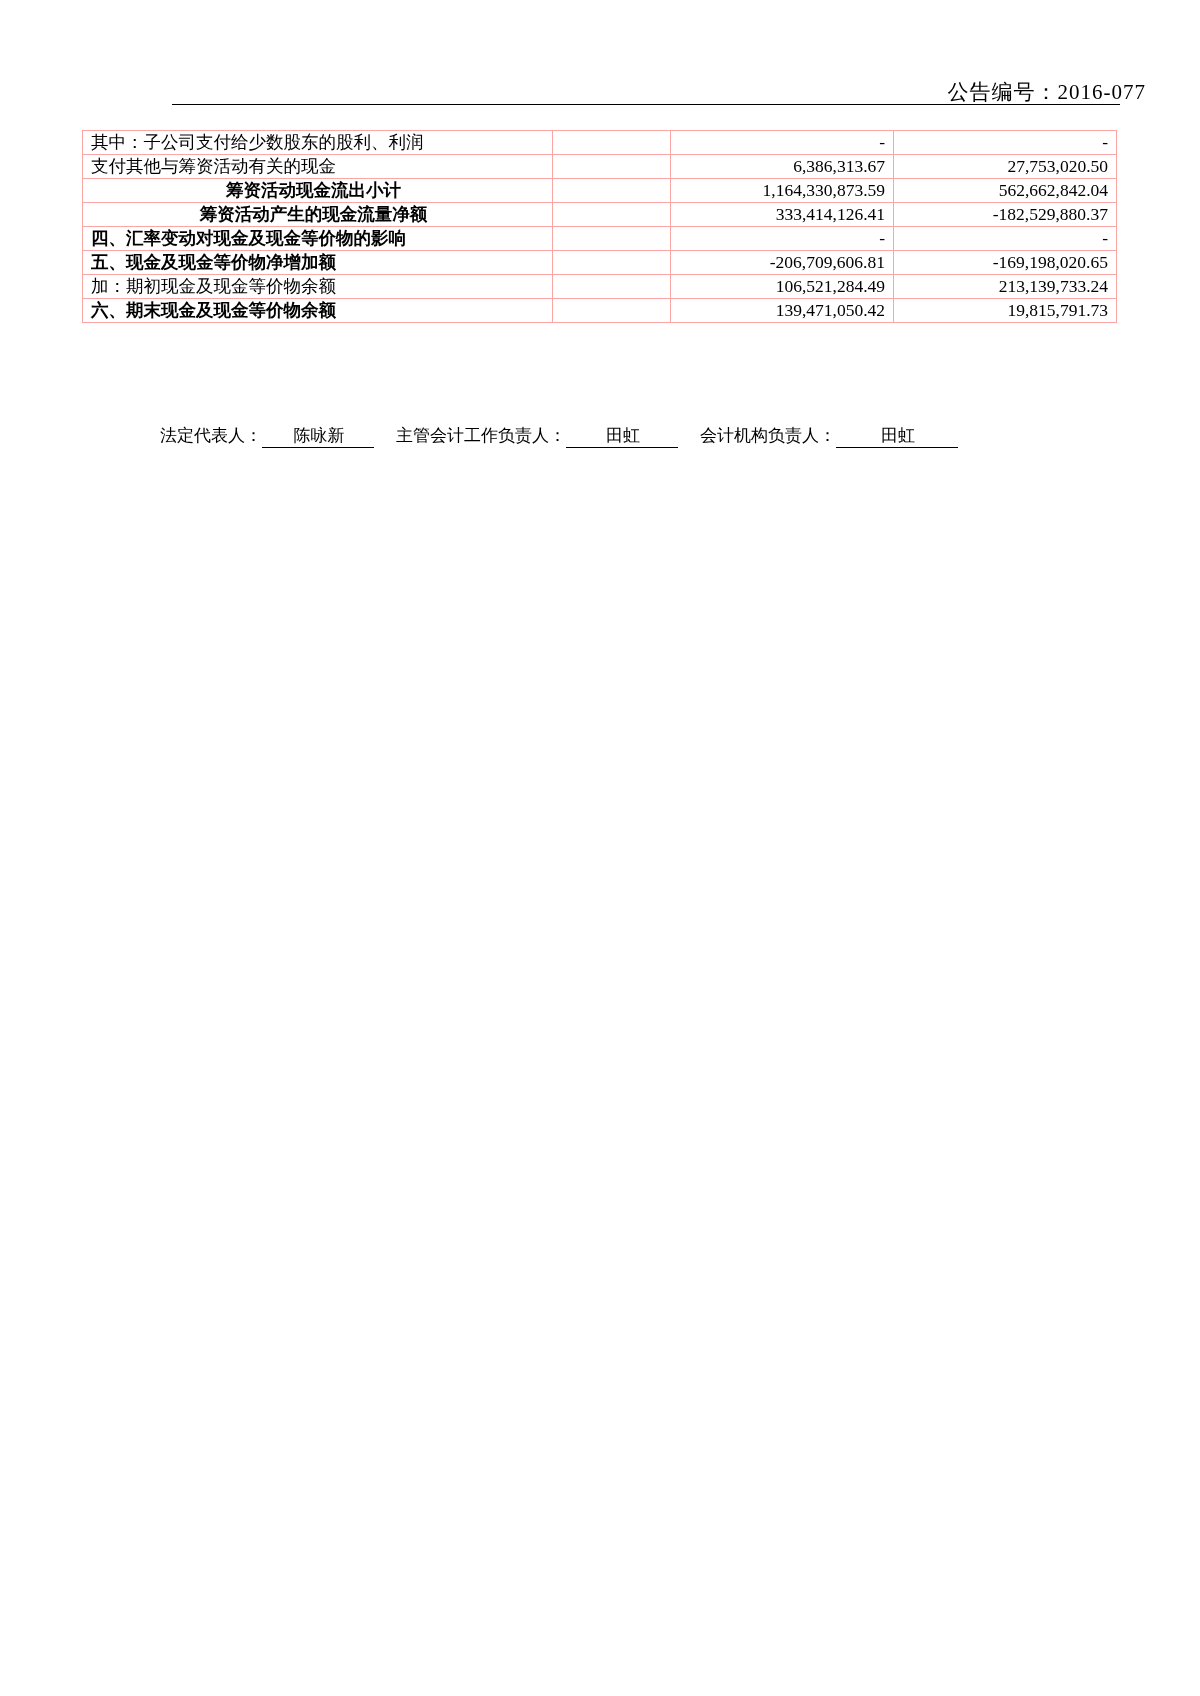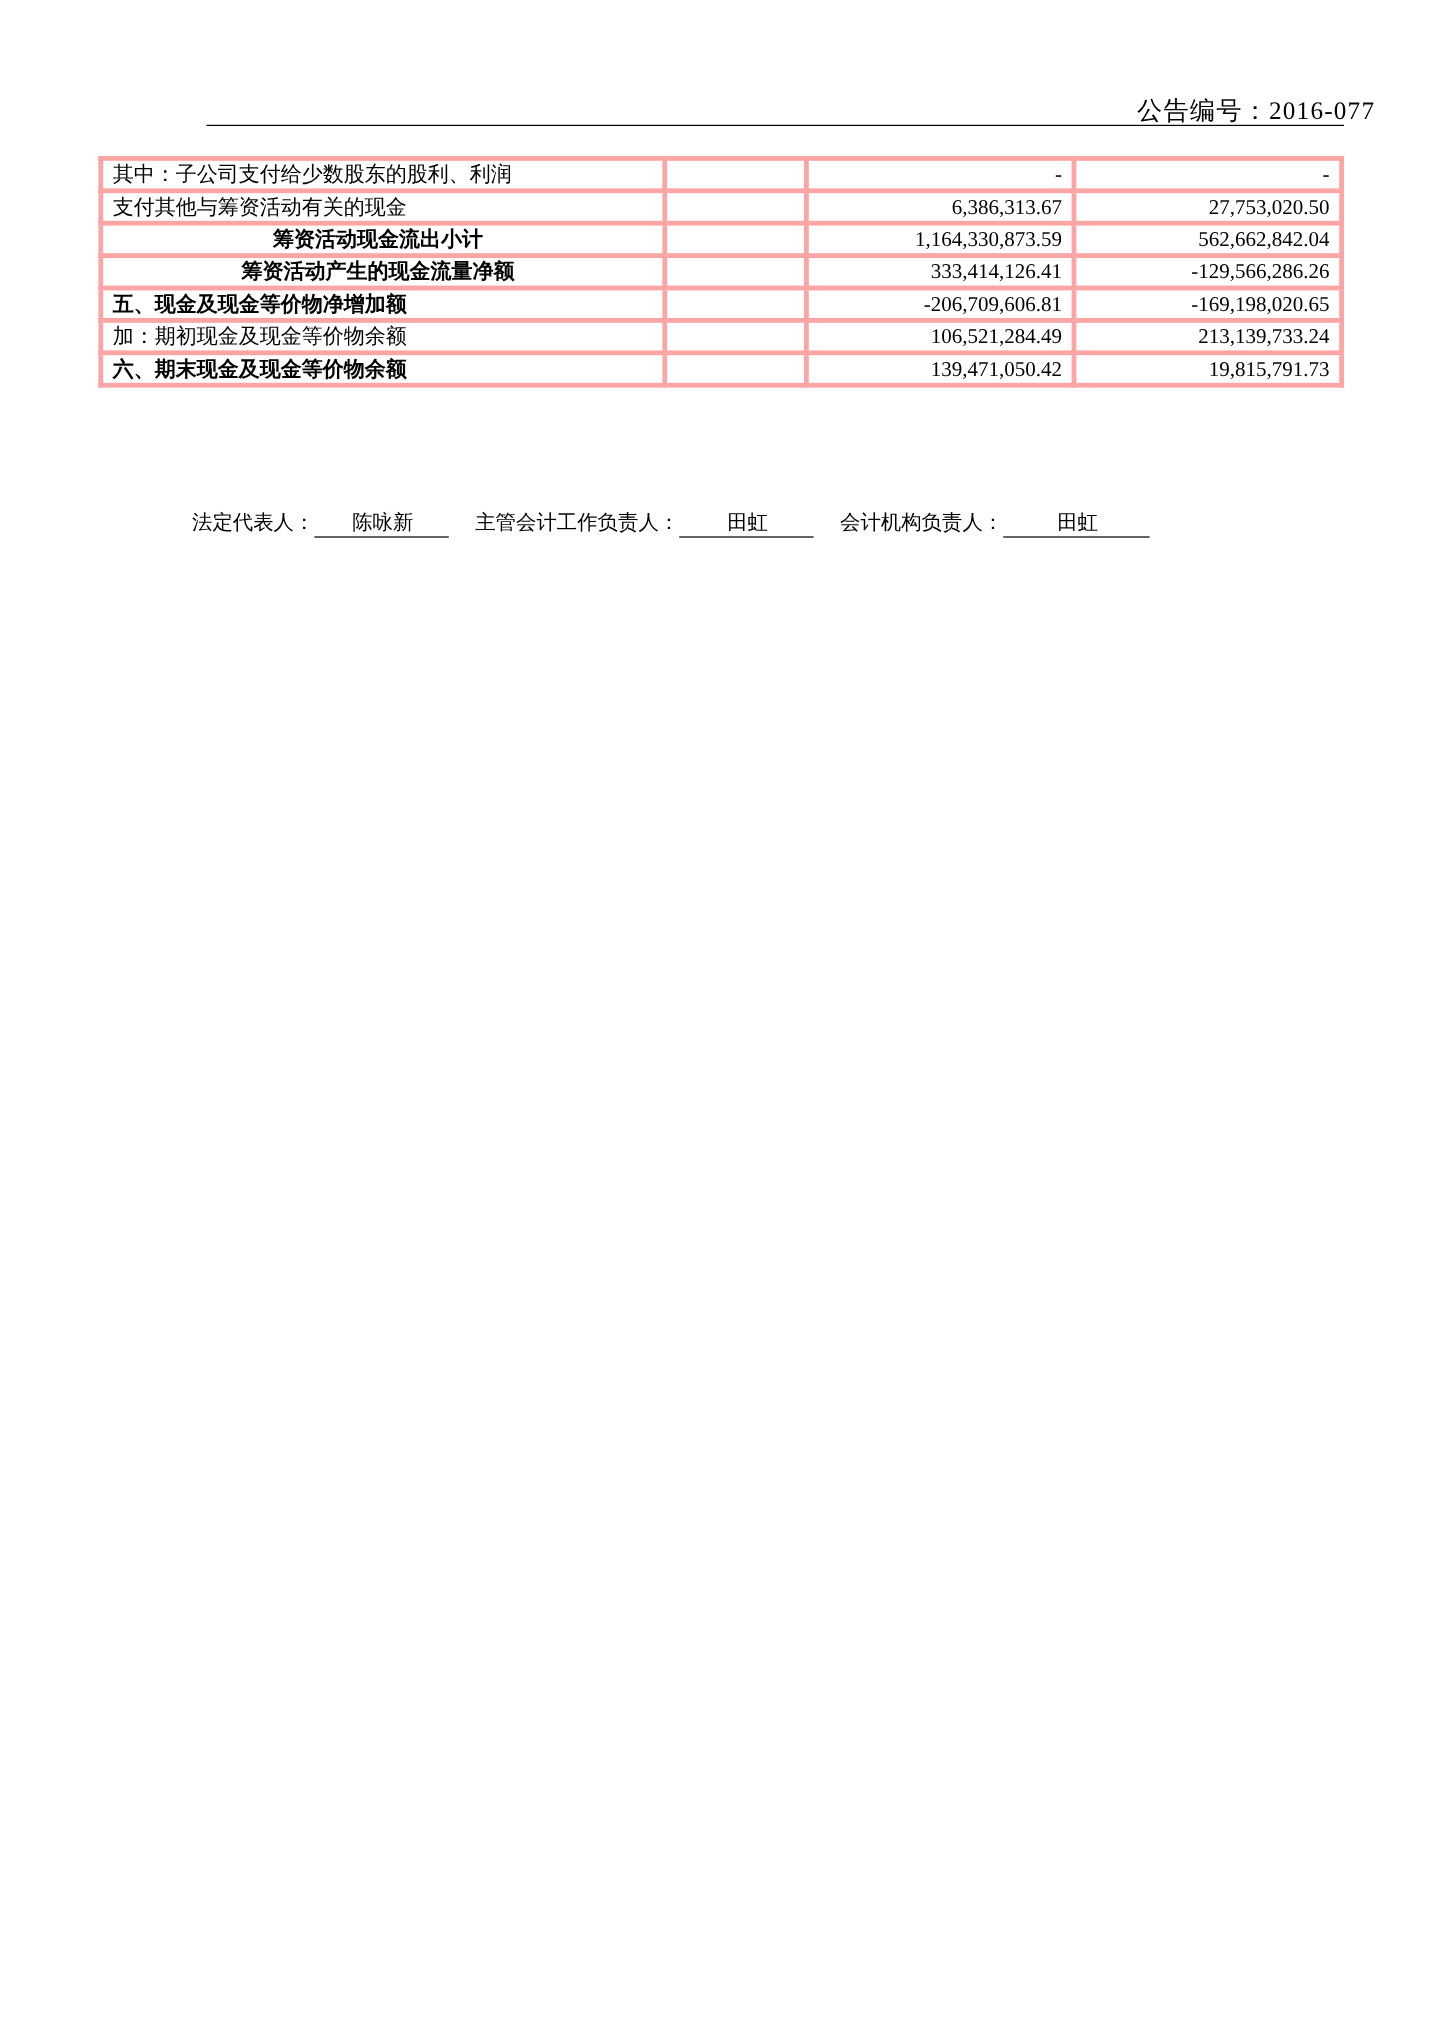--- a/index.html
+++ b/index.html
@@ -55,21 +55,21 @@
     left: 82px;
     width: 1034px;
   }
   table.cf {
     border-collapse: collapse;
     width: 1034px;
     table-layout: fixed;
     font-size: 17.5px;
   }
   table.cf td {
-    border: 4px solid #fca5a5;
+    border: 1px solid #fca5a5;
     padding: 0 8px;
     height: 23px;
     vertical-align: middle;
     line-height: 1.25;
   }
   col.c-item { width: 470px; }
   col.c-note { width: 118px; }
   col.c-cur  { width: 223px; }
   col.c-prev { width: 223px; }
 
@@ -157,21 +157,27 @@
         <tr>
           <td class="item center bold">筹资活动现金流出小计</td>
           <td class="note"></td>
           <td class="num">1,164,330,873.59</td>
           <td class="num">562,662,842.04</td>
         </tr>
         <tr>
           <td class="item center bold">筹资活动产生的现金流量净额</td>
           <td class="note"></td>
           <td class="num">333,414,126.41</td>
-          <td class="num">-129,566,286.26</td>
+          <td class="num">-182,529,880.37</td>
+        </tr>
+        <tr>
+          <td class="item bold">四、汇率变动对现金及现金等价物的影响</td>
+          <td class="note"></td>
+          <td class="num">-</td>
+          <td class="num">-</td>
         </tr>
         <tr>
           <td class="item bold">五、现金及现金等价物净增加额</td>
           <td class="note"></td>
           <td class="num">-206,709,606.81</td>
           <td class="num">-169,198,020.65</td>
         </tr>
         <tr>
           <td class="item">加：期初现金及现金等价物余额</td>
           <td class="note"></td>

